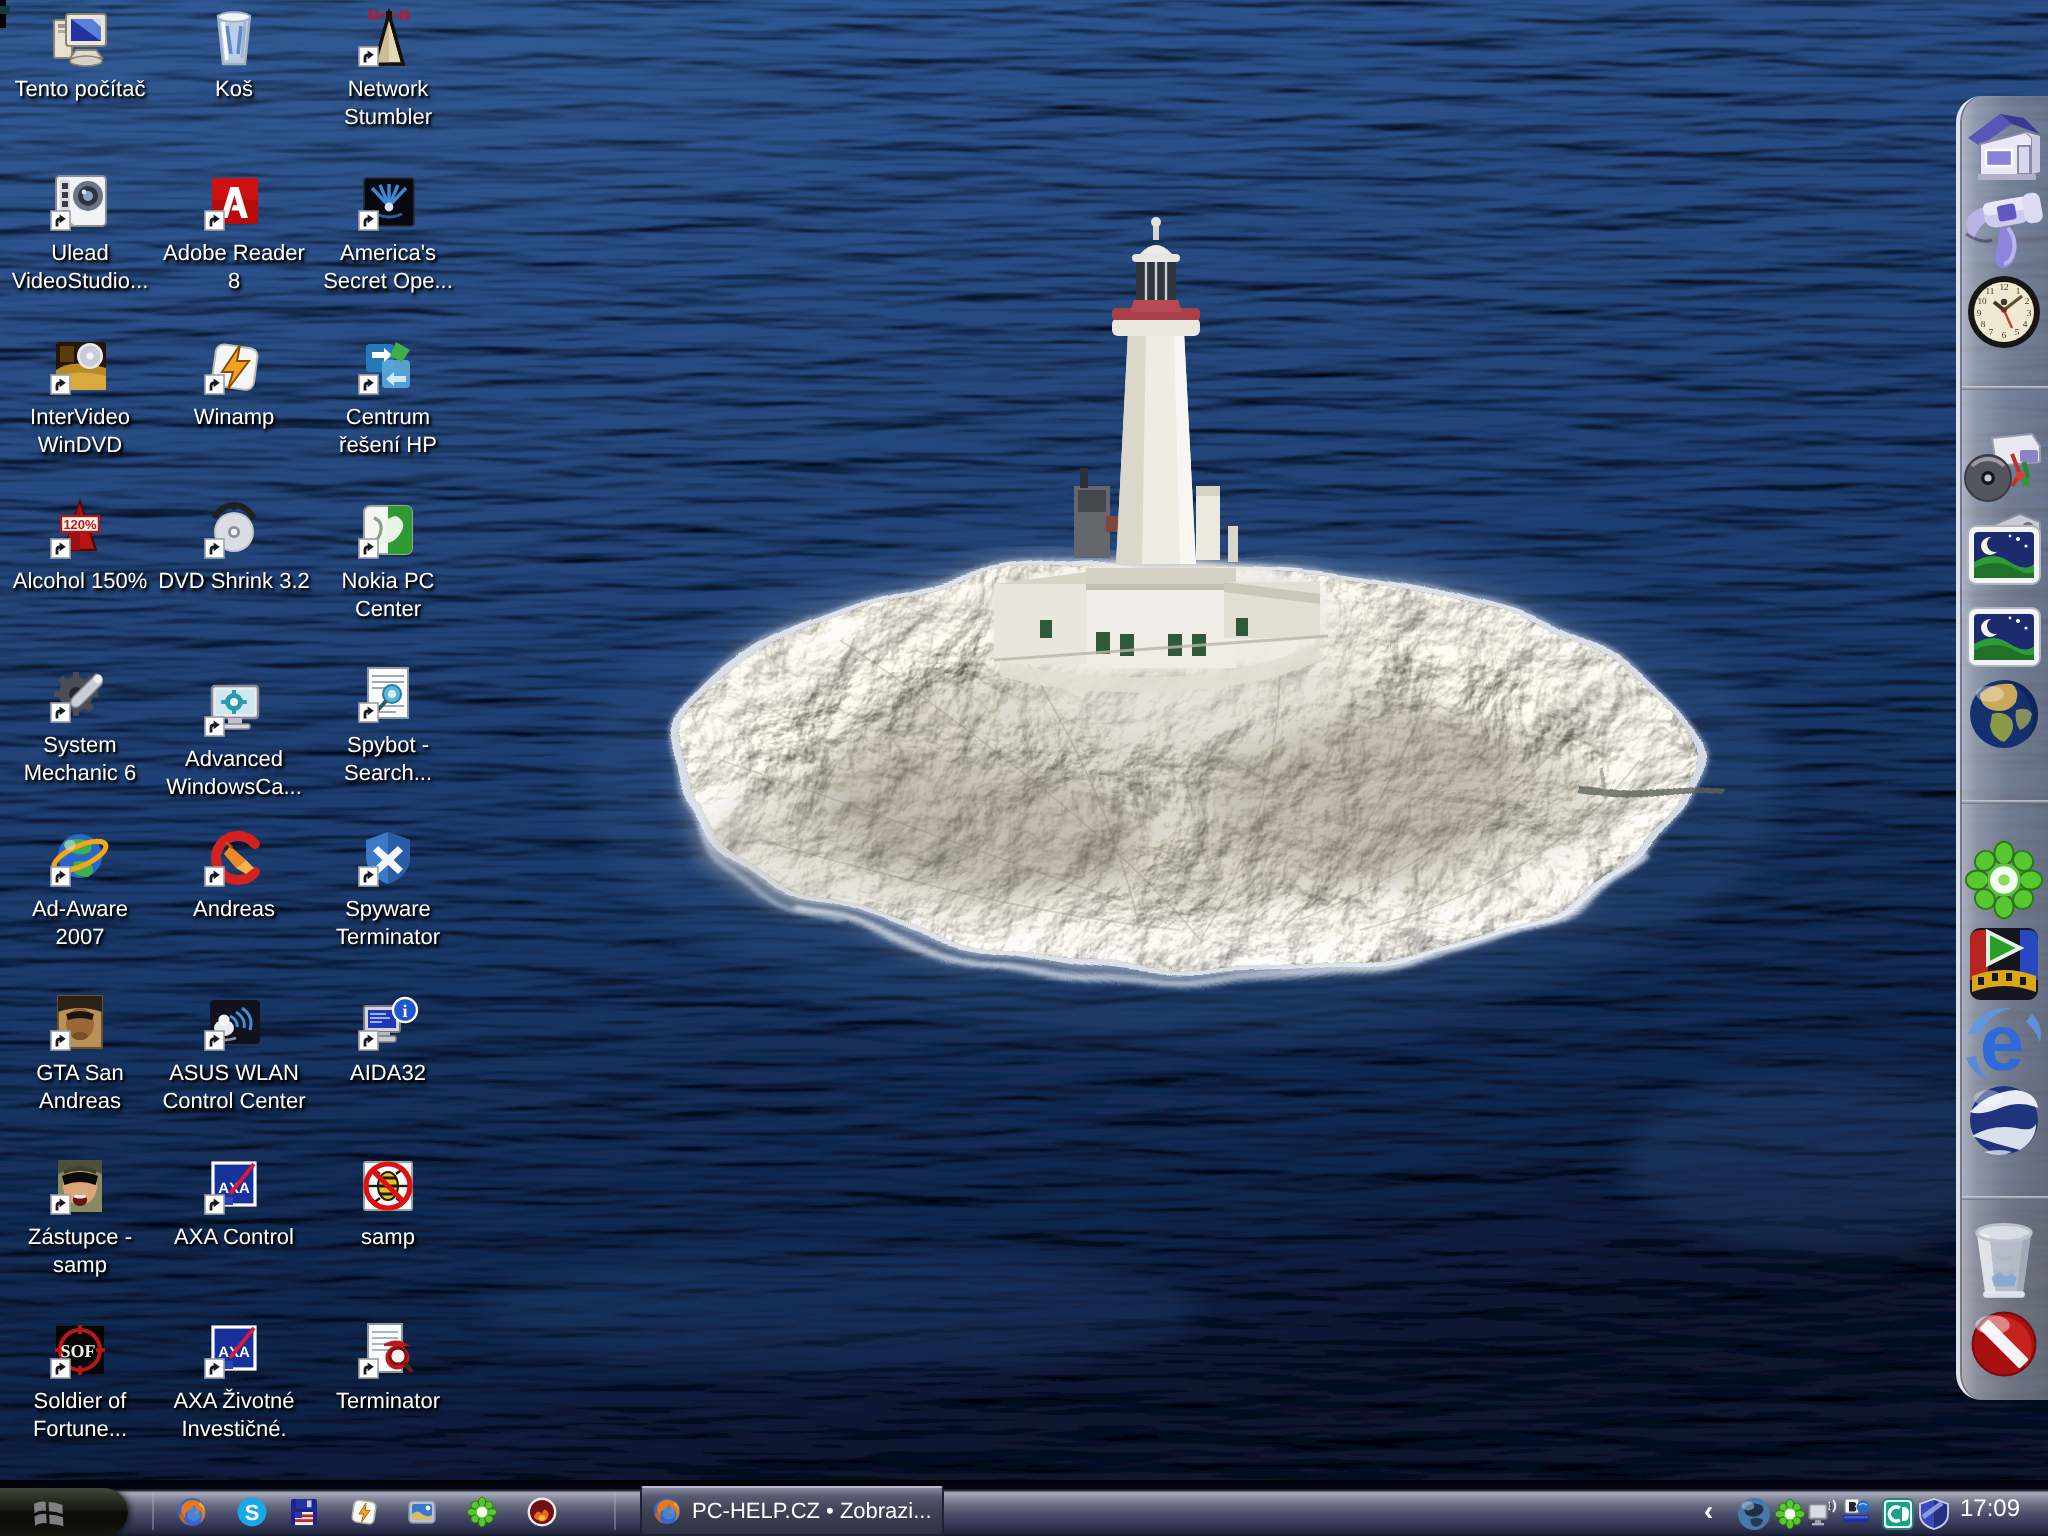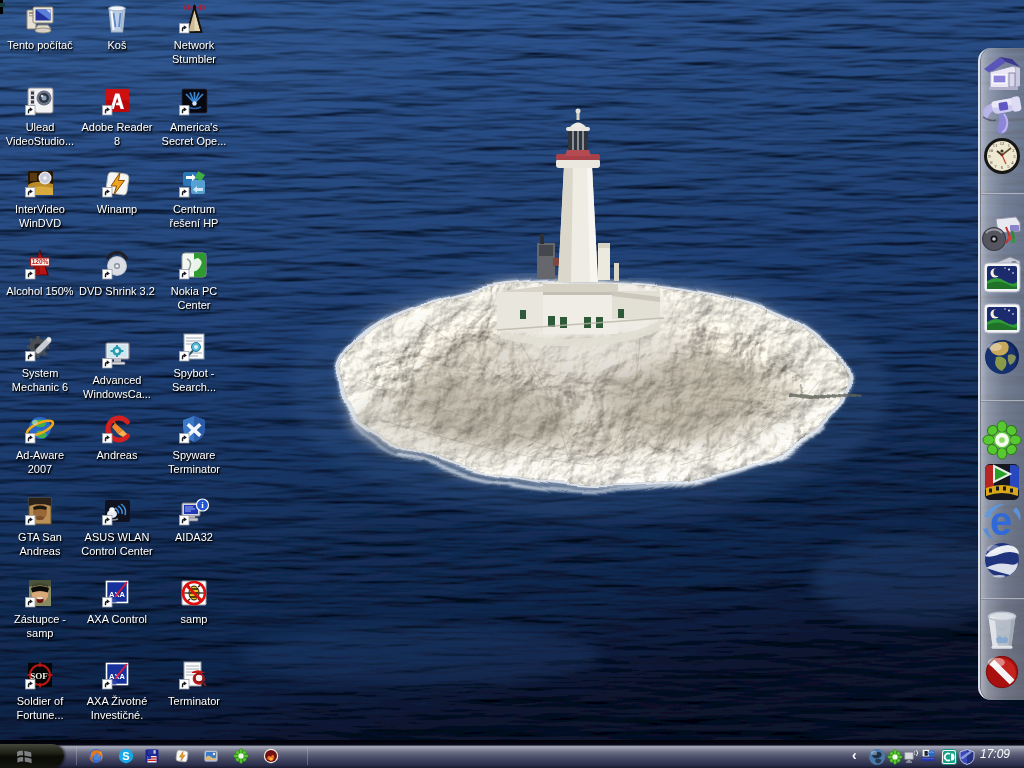--- a/index.html
+++ b/index.html
@@ -12,21 +12,21 @@
 background:linear-gradient(90deg,rgba(197,200,210,.88) 0,rgba(172,176,188,.80) 18%,rgba(146,151,164,.74) 55%,rgba(134,139,152,.72) 100%);
 border-left:2px solid rgba(235,238,246,.9);box-shadow:inset 1px 0 0 rgba(80,86,100,.6);}
 .dk{position:absolute;left:50%;transform:translateX(-50%);}
 .dsep{position:absolute;left:1px;width:44px;height:2px;background:linear-gradient(180deg,rgba(222,226,236,.8),rgba(70,76,92,.55));}
 #tb{position:absolute;left:0;top:740px;width:1024px;height:28px;
 background:linear-gradient(180deg,#010207 0%,#030410 11%,#080a16 16%,#343748 19%,#999cac 22%,#a4a7b7 25.5%,#8b8ea0 32%,#686c81 45%,#4d516b 60%,#3b3f5a 74%,#2e3250 86%,#23273f 94%,#171b30 100%);}
 .qlbadge{position:absolute;top:748px;}
 #taskbtn{position:absolute;left:320px;top:743px;width:152px;height:25px;
 background:linear-gradient(180deg,#888c9e 0%,#575b71 18%,#424659 45%,#363a4e 70%,#2e3244 100%);
 border:1px solid #1e2236;border-top:1px solid #b8bccc;border-radius:2px;color:#fff;font-size:11px;line-height:23px;}
-#clockt{position:absolute;right:14px;top:740px;height:28px;line-height:29px;color:#fff;font-size:12px;font-style:italic;}
+#clockt{position:absolute;right:14px;top:740px;height:28px;line-height:29px;color:#fff;font-size:12px;}
 .trayic{position:absolute;top:749px;}
 </style></head>
 <body>
 <div id="scr">
 <svg width="0" height="0" style="position:absolute">
       <defs>
 <g id="sc">
           <rect x="0.5" y="0.5" width="9.5" height="9.5" fill="#ffffff" stroke="#9aa0aa" stroke-width="0.8"></rect>
 <path d="M2.8,8.2 L2.8,5.8 Q2.8,3.8 4.8,3.7 L4.8,2.2 L7.9,4.4 L4.8,6.6 L4.8,5.2 Q4.2,5.3 4.2,6.2 L4.2,8.2 Z" fill="#181b22"></path>
         </g>
@@ -755,20 +755,30 @@
       </svg>
 <svg class="qlbadge" style="left:263px" width="16" height="16" viewBox="0 0 16 16">
         <circle cx="8" cy="8" r="7.2" fill="#f0ece4"></circle>
 <circle cx="8" cy="8" r="6" fill="#701010"></circle>
 <path d="M4,10 Q6,6 8,9 Q9,5 11,8 Q12,10 10,12 Q8,13.5 6,12 Q4,11.5 4,10 Z" fill="#e86820"></path>
 <path d="M6,11 Q8,8 10,11 Q9,12.5 8,12.5 Q7,12.5 6,11 Z" fill="#f8b838"></path>
       </svg>
 </div>
 <div class="abs" style="left:76px;top:746px;width:1px;height:19px;background:rgba(175,180,195,.40)"></div>
 <div class="abs" style="left:307px;top:746px;width:1px;height:19px;background:rgba(175,180,195,.40)"></div>
+<div id="taskbtn">
+      <svg style="position:absolute;left:5px;top:4px" width="15" height="15" viewBox="0 0 16 16">
+        <circle cx="8" cy="8" r="7" fill="#3a66c8"></circle>
+<path d="M3,5 Q5,2 8,2 Q13,2 14.5,7 Q15,11 12,13.5 Q14,10 12,7 Q11,10 9,9 Q11,6 8.5,4.5 Q9,7 6.5,7.5 Q4,8 4.5,11 Q2,9 3,5 Z" fill="#e87818"></path>
+<path d="M1.5,9 Q2,13 6,14.5 Q3.5,12 4,9.5 Z" fill="#d86010"></path>
+<circle cx="9" cy="9" r="3.5" fill="#4a90e0" opacity="0.7"></circle>
+<path d="M12,3 Q14.5,5 14.5,8 Q13.5,5.5 11.5,4.5 Z" fill="#f8a838"></path>
+      </svg>
+      <span style="position:absolute;left:25px;top:1px;white-space:nowrap">PC-HELP.CZ • Zobrazi...</span>
+    </div>
 <div id="tray">
 <div class="abs" style="left:852px;top:747px;color:#fff;font-size:14px;font-weight:bold;font-family:Liberation Sans">‹</div>
 <svg class="trayic" style="left:869px" width="16" height="16" viewBox="0 0 16 16">
         <circle cx="8" cy="8" r="8" fill="#4a78a8"></circle>
 <path d="M3.5,4.5 Q7,1.5 11.5,3.5 Q14,5.5 11.5,8 Q8,10.5 4.5,8.5 Q2.5,6.5 3.5,4.5 Z" fill="#1c3048"></path>
 <path d="M6.5,10.5 Q10,9 12.5,11 Q12,14 8.5,14.5 Q5.5,13 6.5,10.5 Z" fill="#243a52"></path>
 <ellipse cx="5" cy="4" rx="3.2" ry="2.2" fill="#b8d4e8" opacity="0.5"></ellipse>
       </svg>
 <svg class="trayic" style="left:887px" width="16" height="16" viewBox="0 0 16 16">
         <g fill="#58c832" stroke="#2a7a10" stroke-width="0.5">

